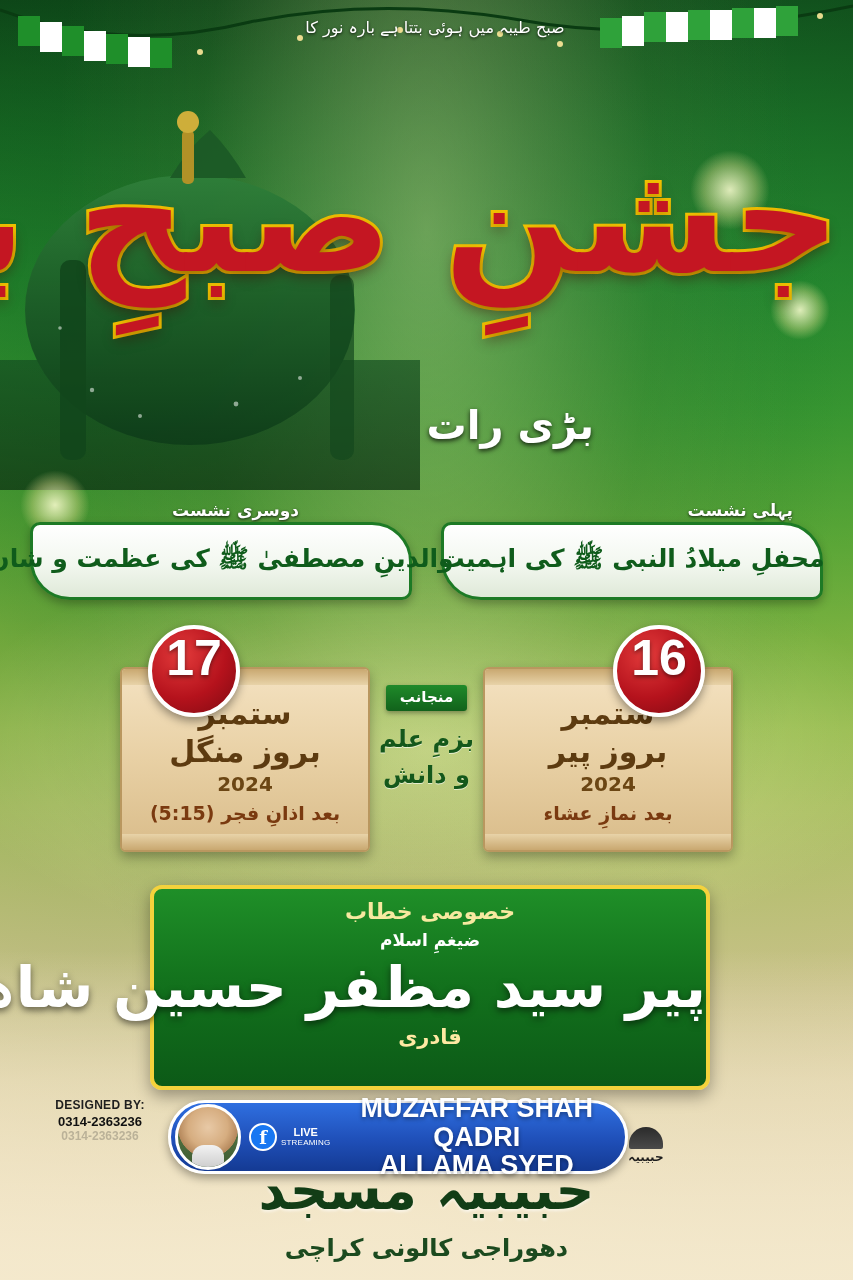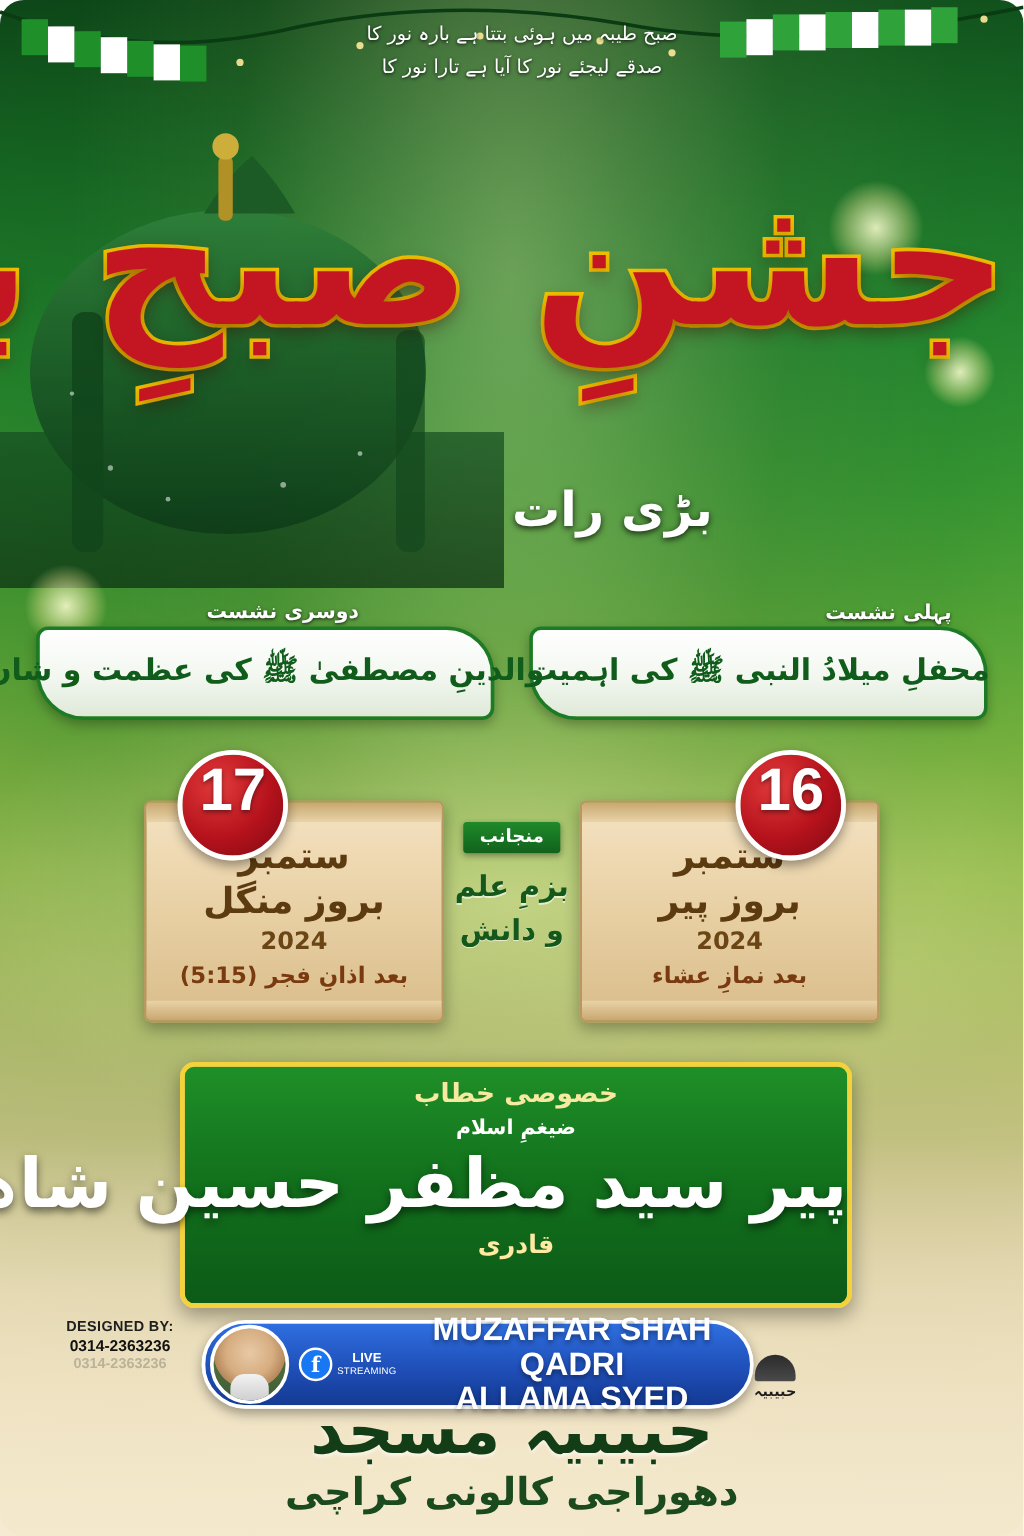--- a/index.html
+++ b/index.html
@@ -24,21 +24,20 @@
         #4aa832 32%,
         #7cc03c 42%,
         #a8cf4a 50%,
         #c9dc63 57%,
         #d9dd78 63%,
         #e2d98a 70%,
         #ead9a0 78%,
         #efddb0 86%,
         #f1e0bc 93%,
         #f3e6c8 100%);
-    border-radius: 20px;
   }
 
   
   .bokeh {
     position: absolute; border-radius: 50%;
     background: radial-gradient(circle, rgba(255,255,210,0.85) 0%, rgba(255,240,160,0.35) 45%, rgba(255,230,120,0) 70%);
     pointer-events: none;
   }
   .mosque-silhouette {
     position: absolute;
@@ -342,21 +341,21 @@
     background: linear-gradient(180deg, #2b2b2b 0%, #4a4a4a 100%);
   }
   .venue-main {
     font-family: "DejaVu Sans", "Liberation Sans", sans-serif;
     font-size: 54px; font-weight: bold; color: #123d16;
     text-shadow: 0 2px 3px rgba(255,255,255,0.55);
     line-height: 1.1; white-space: nowrap;
   }
   .venue-sub {
     font-family: "DejaVu Sans", "Liberation Sans", sans-serif;
-    font-size: 32px; font-weight: bold; color: #1b4a1f; margin-top: 2px;
+    font-size: 24px; font-weight: bold; color: #1b4a1f; margin-top: 14px;
     white-space: nowrap;
   }
 </style>
 </head>
 <body>
 
 <div id="poster">
 
   <svg class="mosque-silhouette" viewBox="0 0 420 430" preserveAspectRatio="none">
     <defs>
@@ -425,21 +424,20 @@
   </svg>
 
   <div class="bokeh" style="left:690px;top:150px;width:80px;height:80px;"></div>
   <div class="bokeh" style="left:770px;top:280px;width:60px;height:60px;"></div>
   <div class="bokeh" style="left:20px;top:470px;width:70px;height:70px;"></div>
   <div class="mid-glow"></div>
   <div class="bottom-haze"></div>
 
   <div class="couplet">
     <div>صبح طیبہ میں ہوئی بتتا ہے بارہ نور کا</div>
-    <div>صدقے لیجئے نور کا آیا ہے تارا نور کا</div>
   </div>
 
   <div class="title-wrap">
     <div class="title-main">جشنِ صبحِ بہار</div>
     <div class="title-sub">بڑی رات</div>
   </div>
 
   <div class="sessions">
     <div class="session-tag right">پہلی نشست</div>
     <div class="session right">

